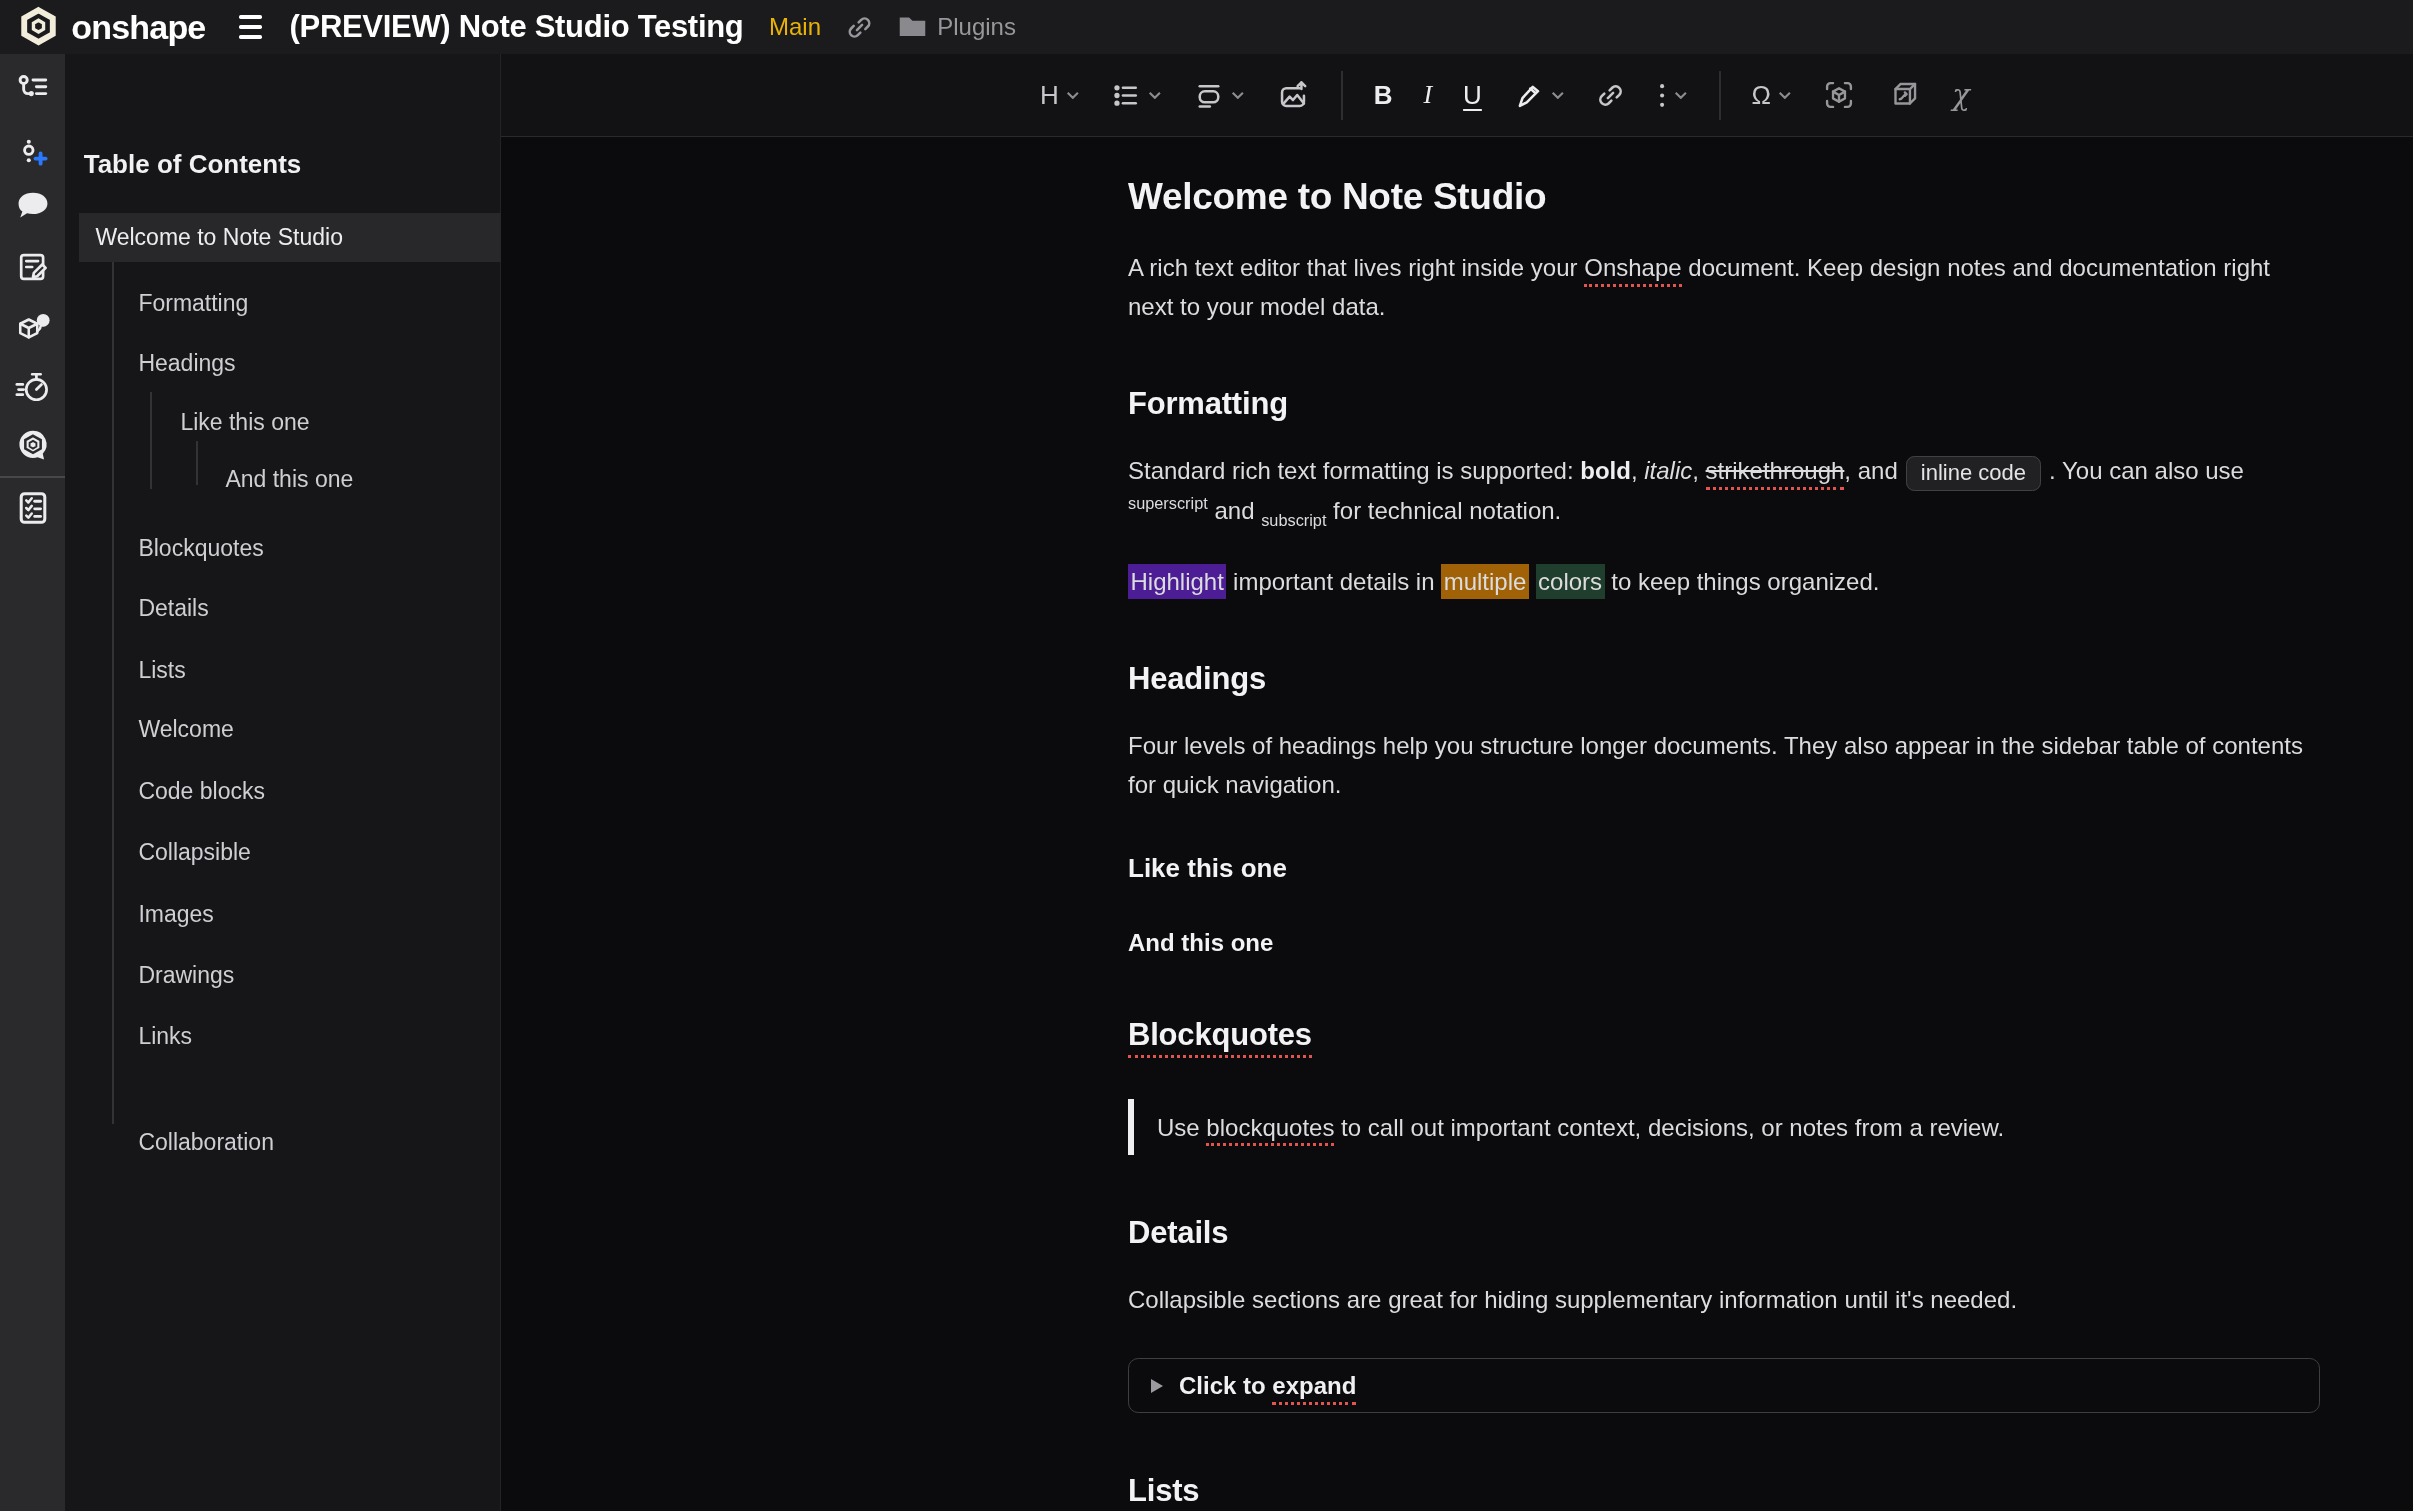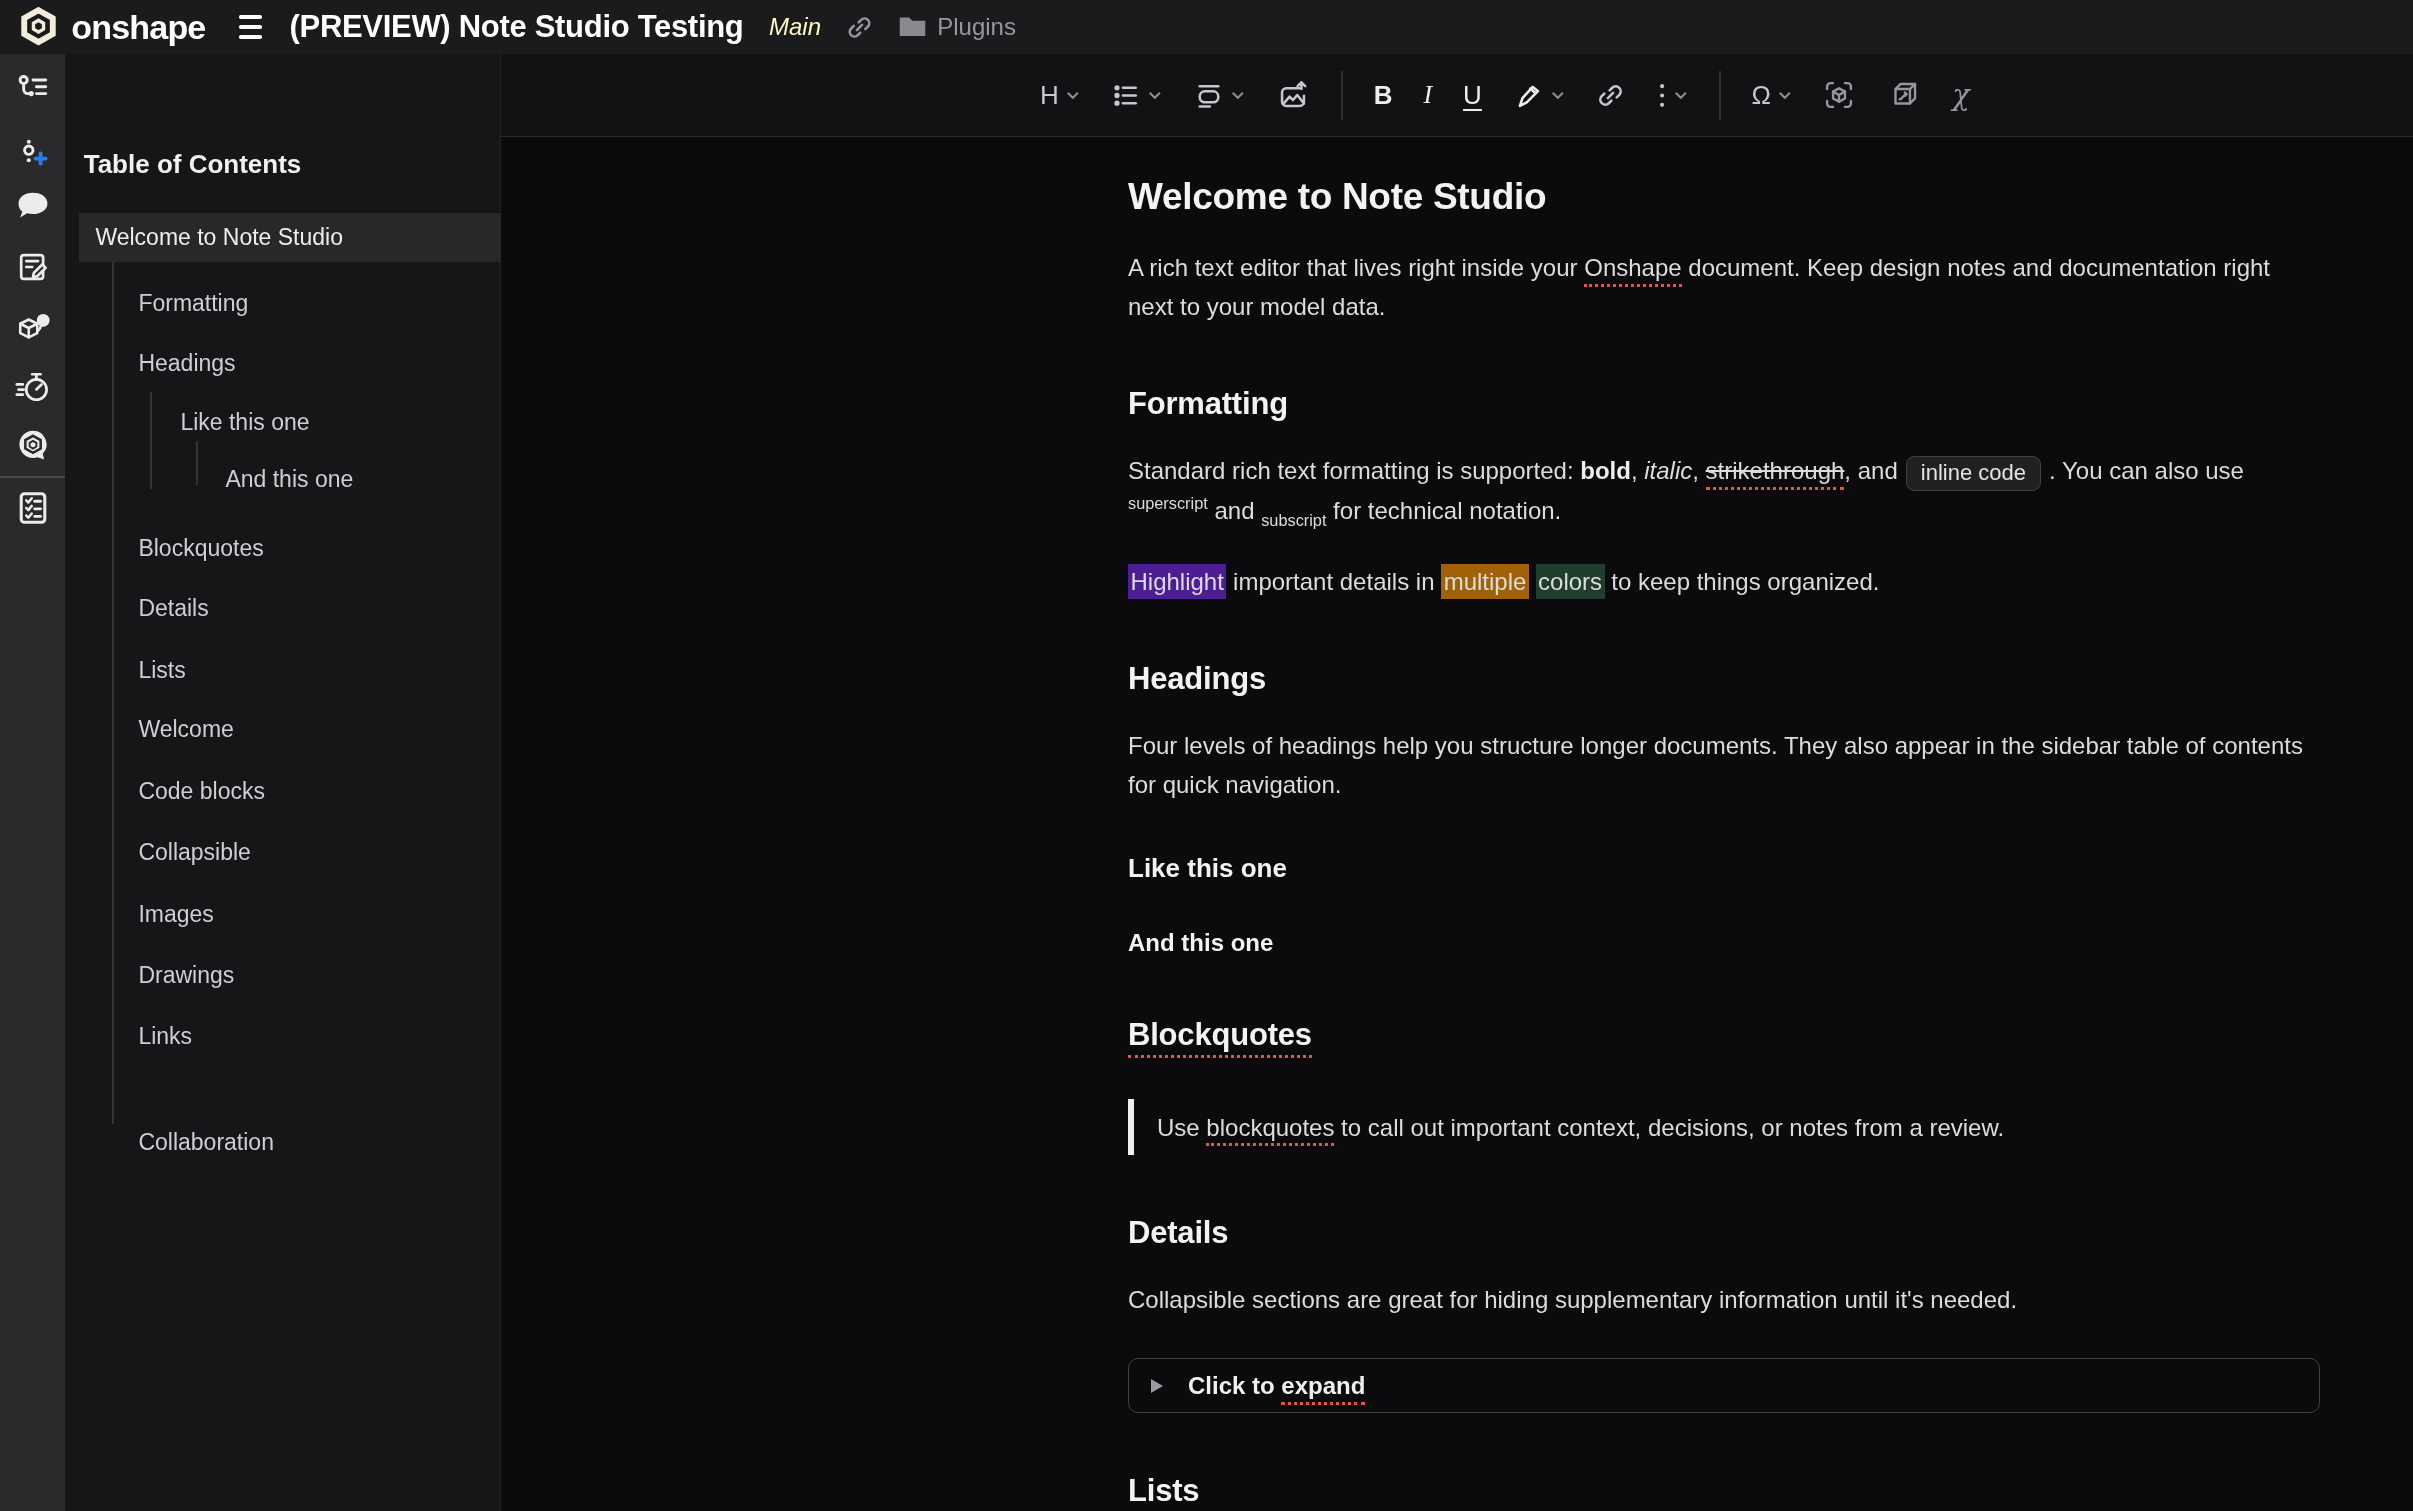--- a/index.html
+++ b/index.html
@@ -4,21 +4,21 @@
 <style>
   html,body{margin:0;padding:0;background:#0b0b0d;width:2413px;height:1512px;overflow:hidden;
     font-family:"Liberation Sans","DejaVu Sans",sans-serif;-webkit-font-smoothing:antialiased;}
   
   #header{position:absolute;left:0;top:0;width:2413px;height:54px;background:#1b1b1d;display:flex;align-items:center;}
   #logo{margin-left:18.7px;flex:0 0 auto;}
   #brand{color:#ffffff;font-size:34px;font-weight:600;letter-spacing:-0.8px;margin-left:13.6px;}
   #hamburger{margin-left:34px;display:flex;flex-direction:column;gap:6px;cursor:pointer;}
   #hamburger span{display:block;width:23px;height:4.2px;background:#ffffff;border-radius:1.7px;}
   #doc-title{color:#ffffff;font-size:31px;font-weight:700;margin-left:27px;letter-spacing:-0.3px;}
-  #branch{color:#fef9c3;font-size:24px;margin-left:25.5px;font-style:italic;}
+  #branch{color:#eab308;font-size:24px;margin-left:25.5px;}
   .hdr-icon{margin-left:24px;display:flex;align-items:center;}
   #location{color:#97979c;font-size:24px;margin-left:10.2px;}
   
   #toolbar{position:absolute;left:65px;top:54px;width:2349px;height:82px;background:#121214;border-bottom:1.7px solid #2a2a2c;}
   .tb-group{position:absolute;top:0;height:82px;display:flex;align-items:center;}
   #tb-left{left:20.4px;gap:27px;}
   #tb-center{left:975px;gap:31px;}
   .tb-btn{display:flex;align-items:center;gap:6.8px;cursor:pointer;}
   .tb-glyph{font-size:26px;color:#c7c7cb;line-height:1;}
   .tb-glyph.bright{color:#ededf0;}
@@ -53,21 +53,21 @@
   .i{font-style:italic;}
   .strike{text-decoration:line-through;}
   .misspell{border-bottom:3px dotted #e2554e;padding-bottom:2.5px;}
   .sup{font-size:.68em;position:relative;top:-.62em;}
   .sub{font-size:.68em;position:relative;top:.45em;}
   .code{background:#212124;border:1.7px solid #414144;border-radius:8.5px;padding:2.5px 13.6px 6px;margin:0 8.5px;font-size:22px;color:#e4e4e6;white-space:nowrap;}
   .hl-y{background:#4c1d95;padding:4.2px 2.5px;}
   .hl-b{background:#a16207;padding:4.2px 2.5px;margin-top:24px;}
   .hl-g{background:#1f3e2d;padding:4.2px 2.5px;}
   #quote{margin:46px 0 0;border-left:6px solid #efeff1;padding:8.5px 0 8.5px 23px;}
-  #details-box{margin:39px 0 0;height:53px;border:1.7px solid #3f3f42;border-radius:10.2px;display:flex;align-items:center;padding:0 22px;gap:25px;cursor:pointer;}
+  #details-box{margin:39px 0 0;height:53px;border:1.7px solid #3f3f42;border-radius:10.2px;display:flex;align-items:center;padding:0 22px;gap:16px;cursor:pointer;}
   #details-tri{width:0;height:0;border-left:12px solid #9b9b9f;border-top:7.6px solid transparent;border-bottom:7.6px solid transparent;}
   #details-summary{font-weight:700;color:#f0f0f2;}
   svg{display:block;}
 </style>
 </head>
 <body>
 
 <div id="header">
   <div id="logo">
     <svg width="39" height="42" viewBox="0 0 46 50">

